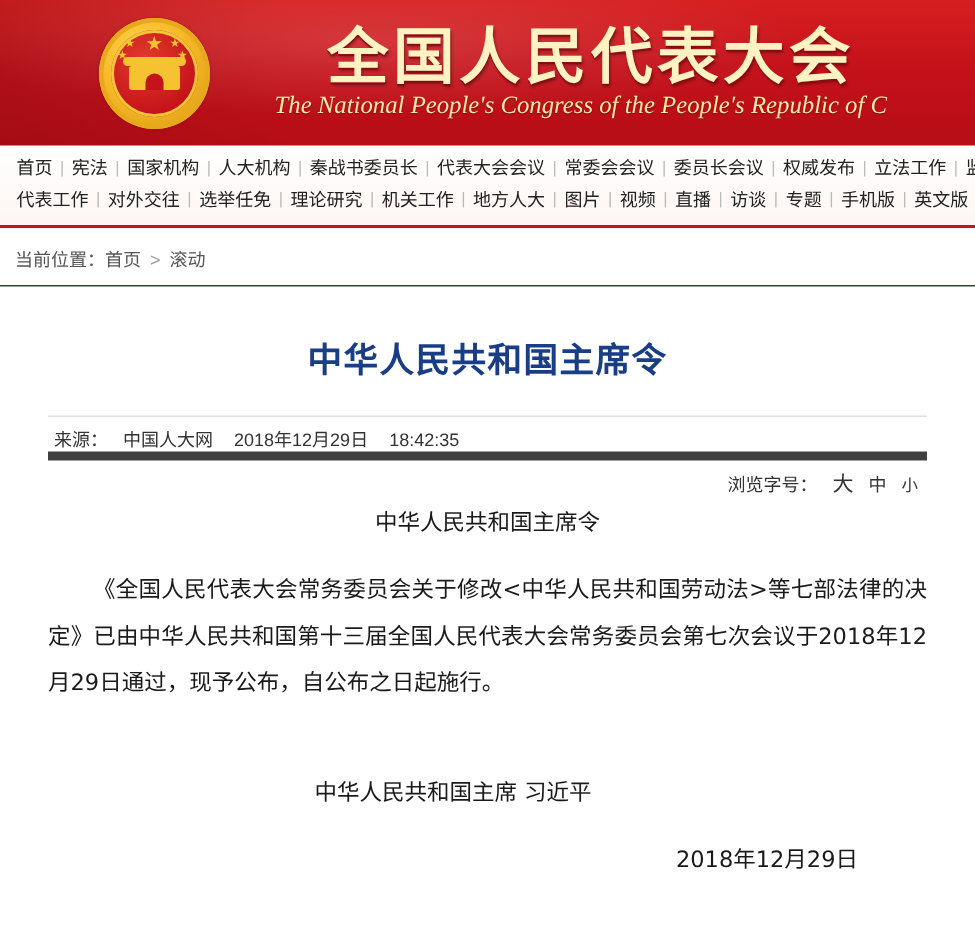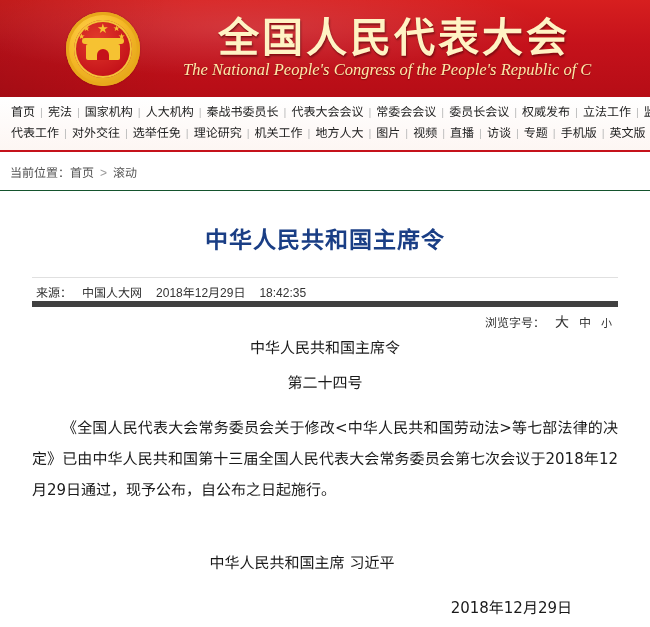--- a/index.html
+++ b/index.html
@@ -326,19 +326,18 @@
     <span class="meta-left">
       <span class="meta-source-label">来源：</span><span class="meta-source">中国人大网</span><span class="meta-time">2018年12月29日</span><span class="meta-time">18:42:35</span>
     </span>
     <span class="meta-right">
       <span>浏览字号：</span><span class="fs-btn fs-l">大</span><span class="fs-btn fs-m">中</span><span class="fs-btn fs-s">小</span>
     </span>
   </div>
 
   <div class="body-text">
     <div class="center-line">中华人民共和国主席令</div>
-    <div class="center-line">第二十四号</div>
     <div class="para">《全国人民代表大会常务委员会关于修改&lt;中华人民共和国劳动法&gt;等七部法律的决定》已由中华人民共和国第十三届全国人民代表大会常务委员会第七次会议于2018年12月29日通过，现予公布，自公布之日起施行。</div>
     <div class="sign">中华人民共和国主席 习近平</div>
     <div class="sign-date">2018年12月29日</div>
   </div>
 
 </div>
 
 </body></html>

